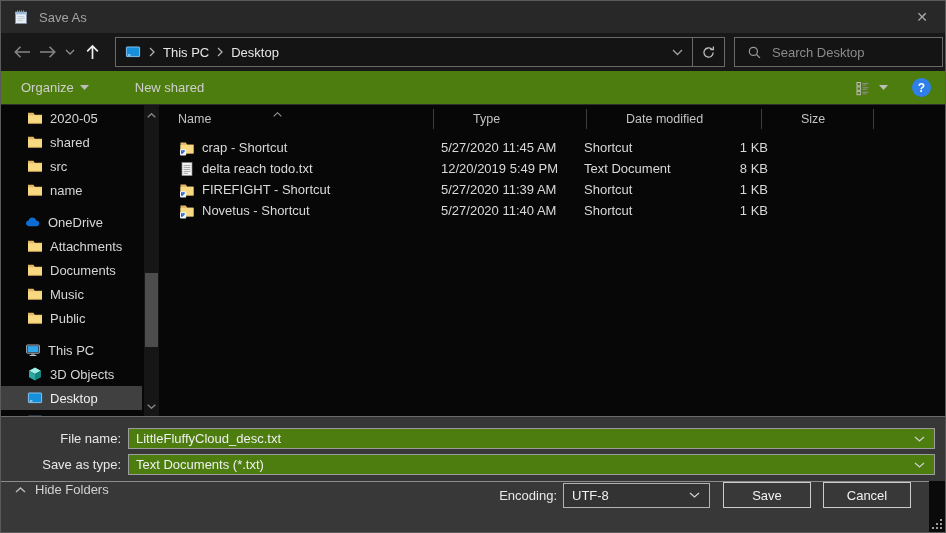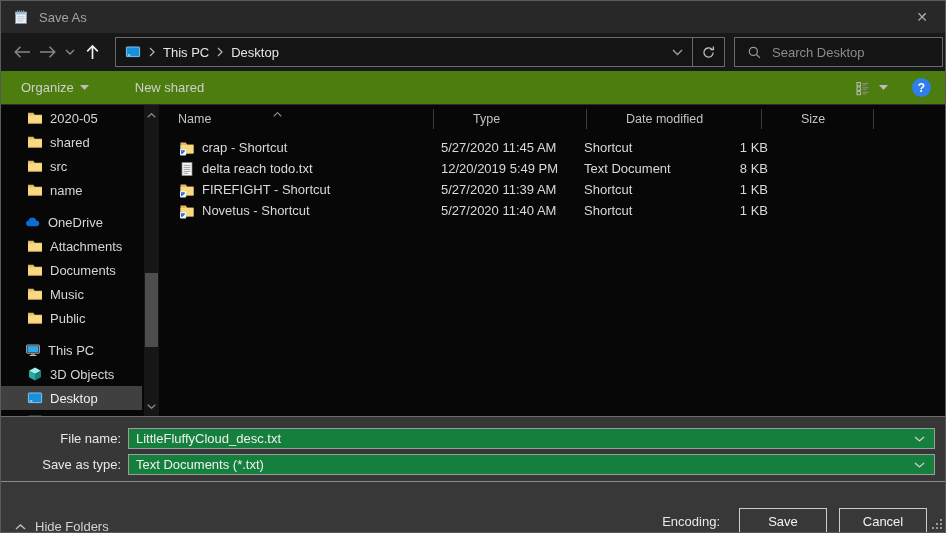--- a/index.html
+++ b/index.html
@@ -68,25 +68,25 @@
   .frow .c-name { width:273px; padding-left:18px; display:flex; align-items:center; gap:7px; }
   .frow .c-date { width:143px; padding-left:7px; }
   .frow .c-type { width:121px; padding-left:7px; }
   .frow .c-size { width:80px; text-align:right; padding-right:10px; }
   .ficon { width:16px; height:16px; display:inline-flex; flex:none; }
   
   .panel { position:absolute; top:415px; left:0; right:0; height:65px; background:#373737; border-top:1px solid #6b6b6b; }
   .prow { position:absolute; left:0; right:10px; height:21px; display:flex; align-items:center; }
   .prow.r1 { top:11px; } .prow.r2 { top:37px; }
   .plabel { width:120px; text-align:right; color:#e8e8e8; flex:none; }
-  .combo { flex:1; height:21px; margin-left:7px; border:1px solid #9c9c9c; background:#15803d; display:flex; align-items:center; color:#f0f0f0; }
+  .combo { flex:1; height:21px; margin-left:7px; border:1px solid #9c9c9c; background:#4d7c0f; display:flex; align-items:center; color:#f0f0f0; }
   .combo .cval { margin-left:7px; white-space:nowrap; }
   .combo .carrow { margin-left:auto; margin-right:9px; display:inline-flex; }
   
-  .footer { position:absolute; top:480px; left:0; right:0; height:53px; background:#383838; border-top:1px solid #8c8c8c; display:flex; align-items:flex-end; }
+  .footer { position:absolute; top:480px; left:0; right:16px; height:53px; background:#383838; border-top:1px solid #8c8c8c; display:flex; align-items:flex-start; }
   .hidefolders { display:flex; align-items:center; gap:9px; margin-left:14px; color:#d2d2d2; }
   .footer .fright { margin-left:auto; display:flex; align-items:center; margin-right:18px; }
   .enc-label { color:#e8e8e8; margin-right:6px; }
   .enc-combo { width:147px; height:25px; border:1px solid #b2b2b2; background:#333; display:flex; align-items:center; color:#f0f0f0; }
   .enc-combo .cval { margin-left:8px; }
   .enc-combo .carrow { margin-left:auto; margin-right:9px; display:inline-flex; }
   .btn { width:88px; height:26px; border:1px solid #cccccc; background:#383838; color:#f2f2f2; display:flex; align-items:center; justify-content:center; font-size:13px; }
   .btn.save { margin-left:13px; }
   .btn.cancel { margin-left:12px; }
   .grip { position:absolute; right:3px; bottom:3px; width:10px; height:10px; }
@@ -449,20 +449,28 @@
 
   <div class="footer">
     <span class="hidefolders">
       <svg width="11" height="6" viewBox="0 0 11 6" fill="none" stroke="#bdbdbd" stroke-width="1.4">
           <path d="M1 5l4.5-4L10 5"></path>
         </svg>
       <span>Hide Folders</span>
     </span>
     <span class="fright">
       <span class="enc-label">Encoding:</span>
+      <span class="enc-combo">
+        <span class="cval">UTF-8</span>
+        <span class="carrow">
+            <svg width="11" height="6" viewBox="0 0 11 6" fill="none" stroke="#cfcfcf" stroke-width="1.3">
+              <path d="M1 1l4.5 4L10 1"></path>
+            </svg>
+          </span>
+      </span>
       <span class="btn save">Save</span>
       <span class="btn cancel">Cancel</span>
     </span>
   </div>
 
   <div class="grip">
     <i style="right:0;bottom:0"></i>
       <i style="right:4px;bottom:0"></i>
       <i style="right:8px;bottom:0"></i>
     <i style="right:0;bottom:4px"></i>

